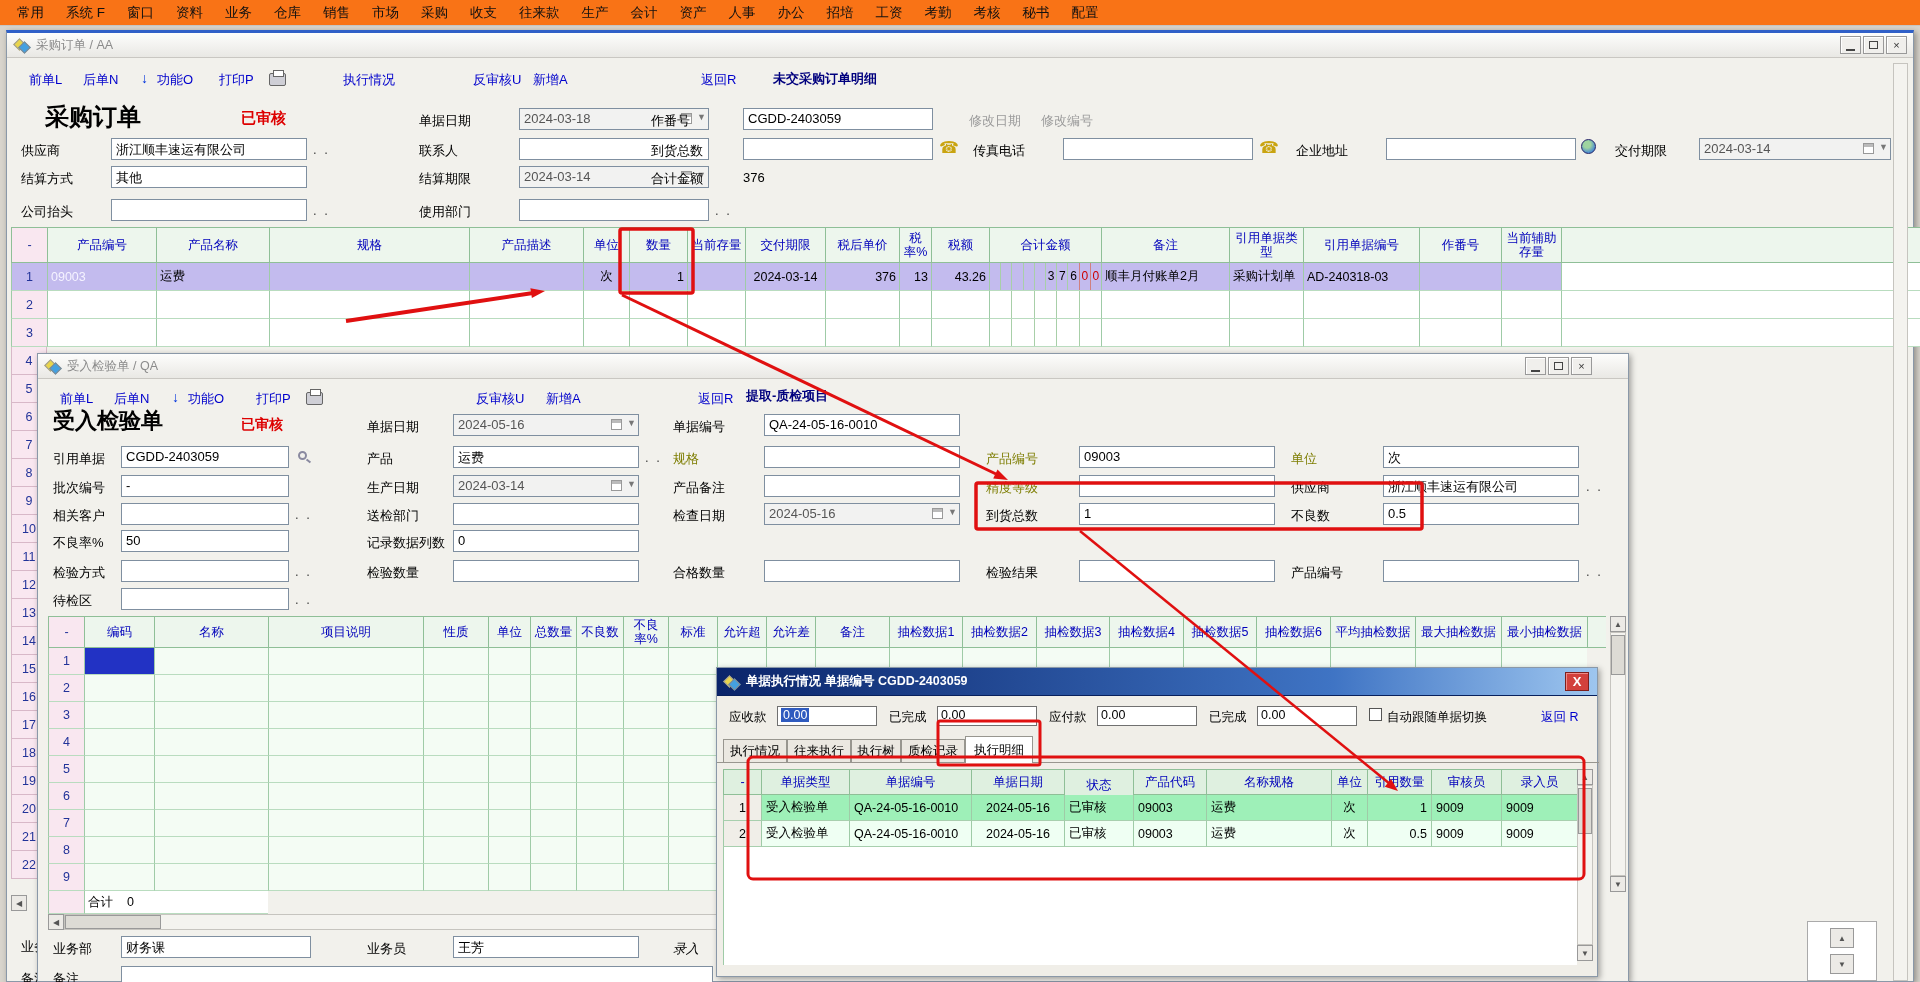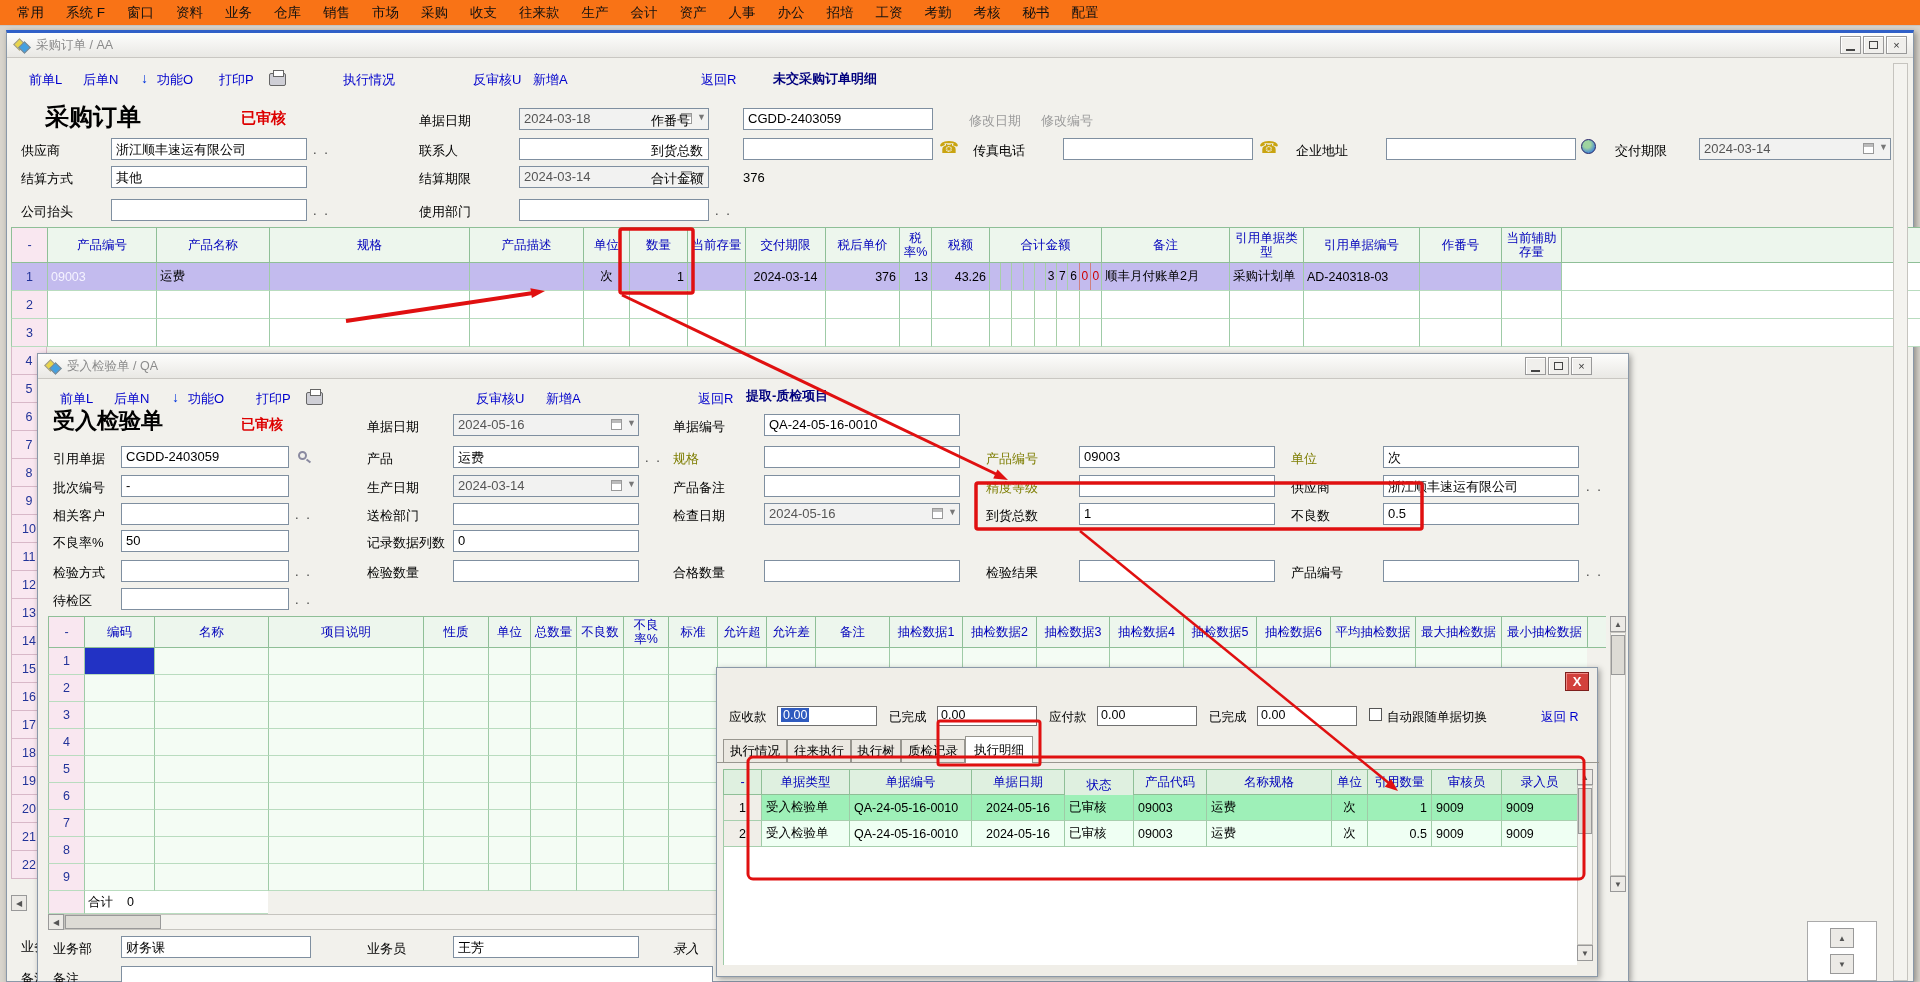--- a/index.html
+++ b/index.html
@@ -711,20 +711,24 @@
   <span class="lbl" style="left:15px; top:586px;">业务部</span>
   <div class="inp" style="left:83px; top:582px; width:190px;"><span>财务课</span></div>
   <span class="lbl" style="left:329px; top:586px;">业务员</span>
   <div class="inp" style="left:415px; top:582px; width:186px;"><span>王芳</span></div>
   <span class="lbl" style="left:635px; top:586px;font-style:italic;">录入</span>
   <span class="lbl" style="left:15px; top:616px;">备注</span>
   <div class="inp" style="left:83px; top:612px; width:592px;"></div>
 </div>
 
 <div class="win" id="exec-win" style="left:716px; top:667px; width:882px; height:310px; background:#f0eee8;">
+  <div class="titlebar">
+    <span class="win-icon"></span>
+    <span class="t-text">单据执行情况 单据编号 CGDD-2403059</span>
+  </div>
   <span class="close-red" style="right:8px; top:4px;">X</span>
 
   <span class="lbl" style="left:12px; top:41px; font-size:12.5px;">应收款</span>
   <div class="exec-inp" style="left:60px; top:38px; width:100px;"><span class="sel-blue">0.00</span></div>
   <span class="lbl" style="left:172px; top:41px; font-size:12.5px;">已完成</span>
   <div class="exec-inp" style="left:220px; top:38px; width:100px;"><span>0.00</span></div>
   <span class="lbl" style="left:332px; top:41px; font-size:12.5px;">应付款</span>
   <div class="exec-inp" style="left:380px; top:38px; width:100px;"><span>0.00</span></div>
   <span class="lbl" style="left:492px; top:41px; font-size:12.5px;">已完成</span>
   <div class="exec-inp" style="left:540px; top:38px; width:100px;"><span>0.00</span></div>

